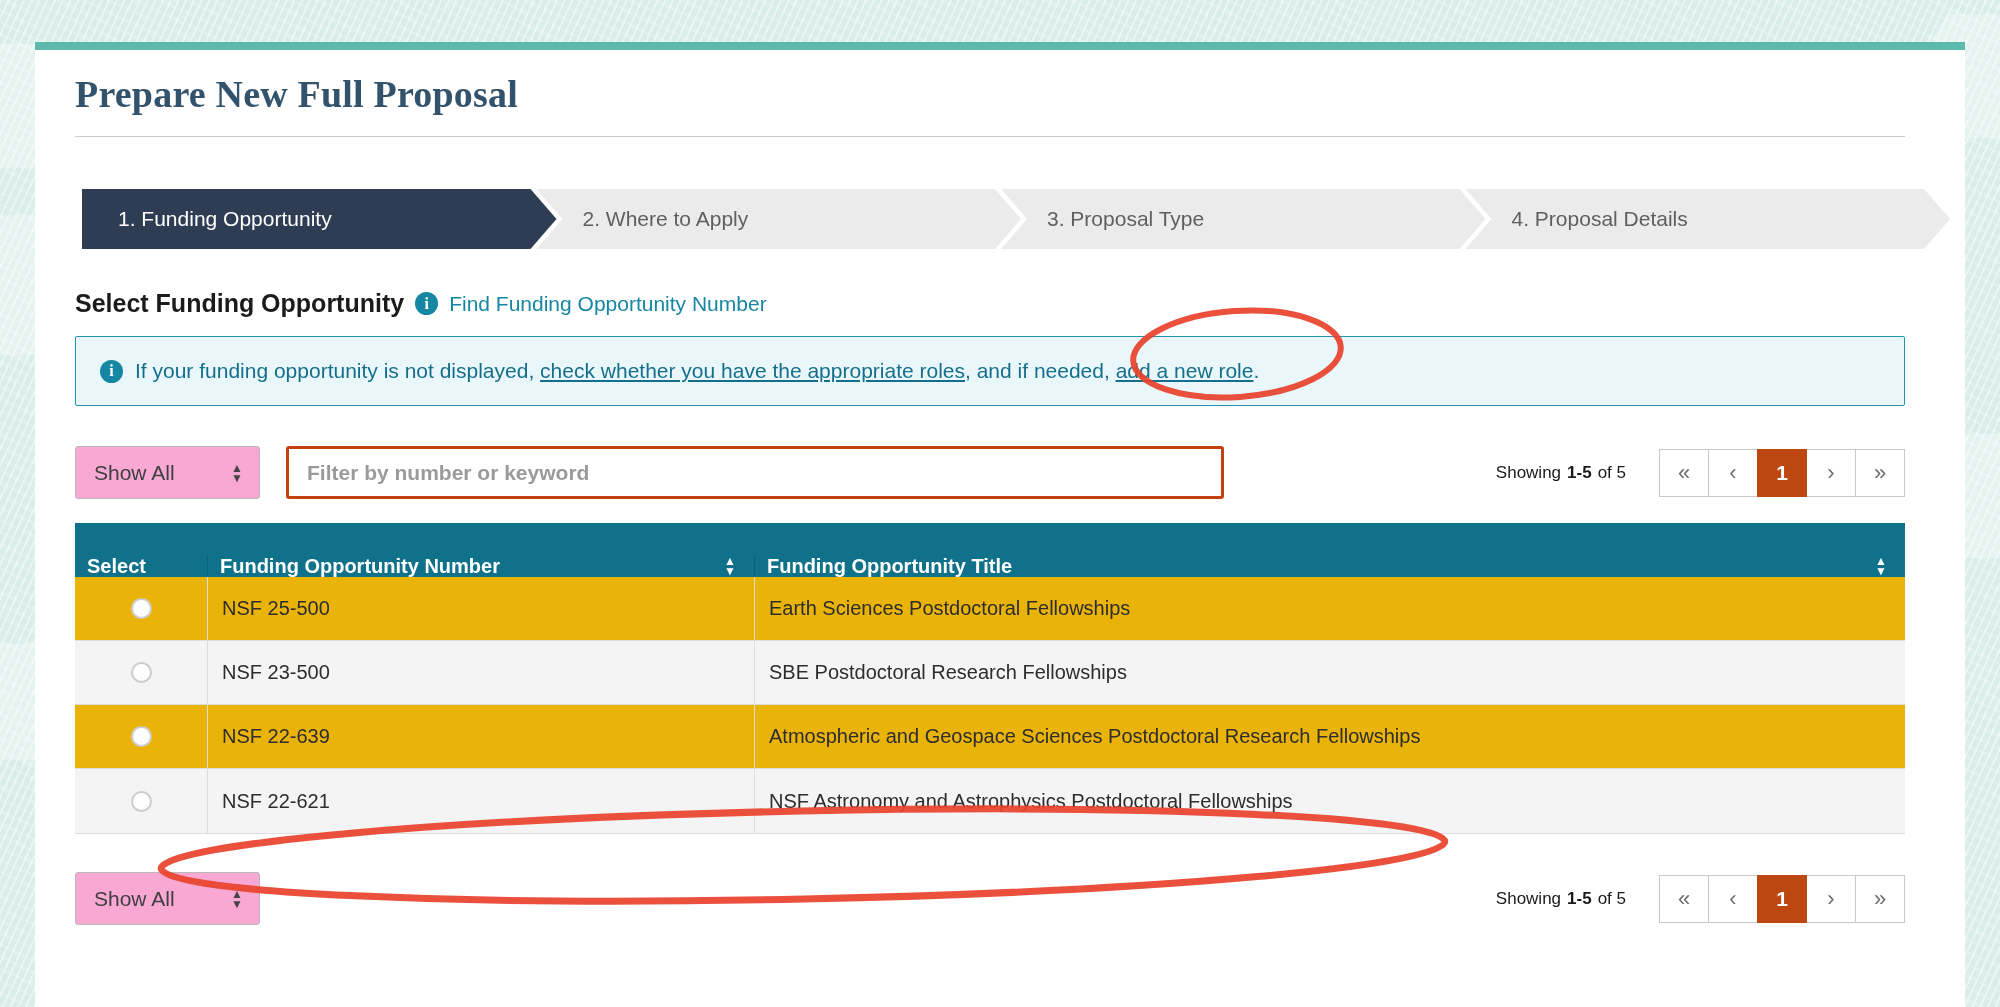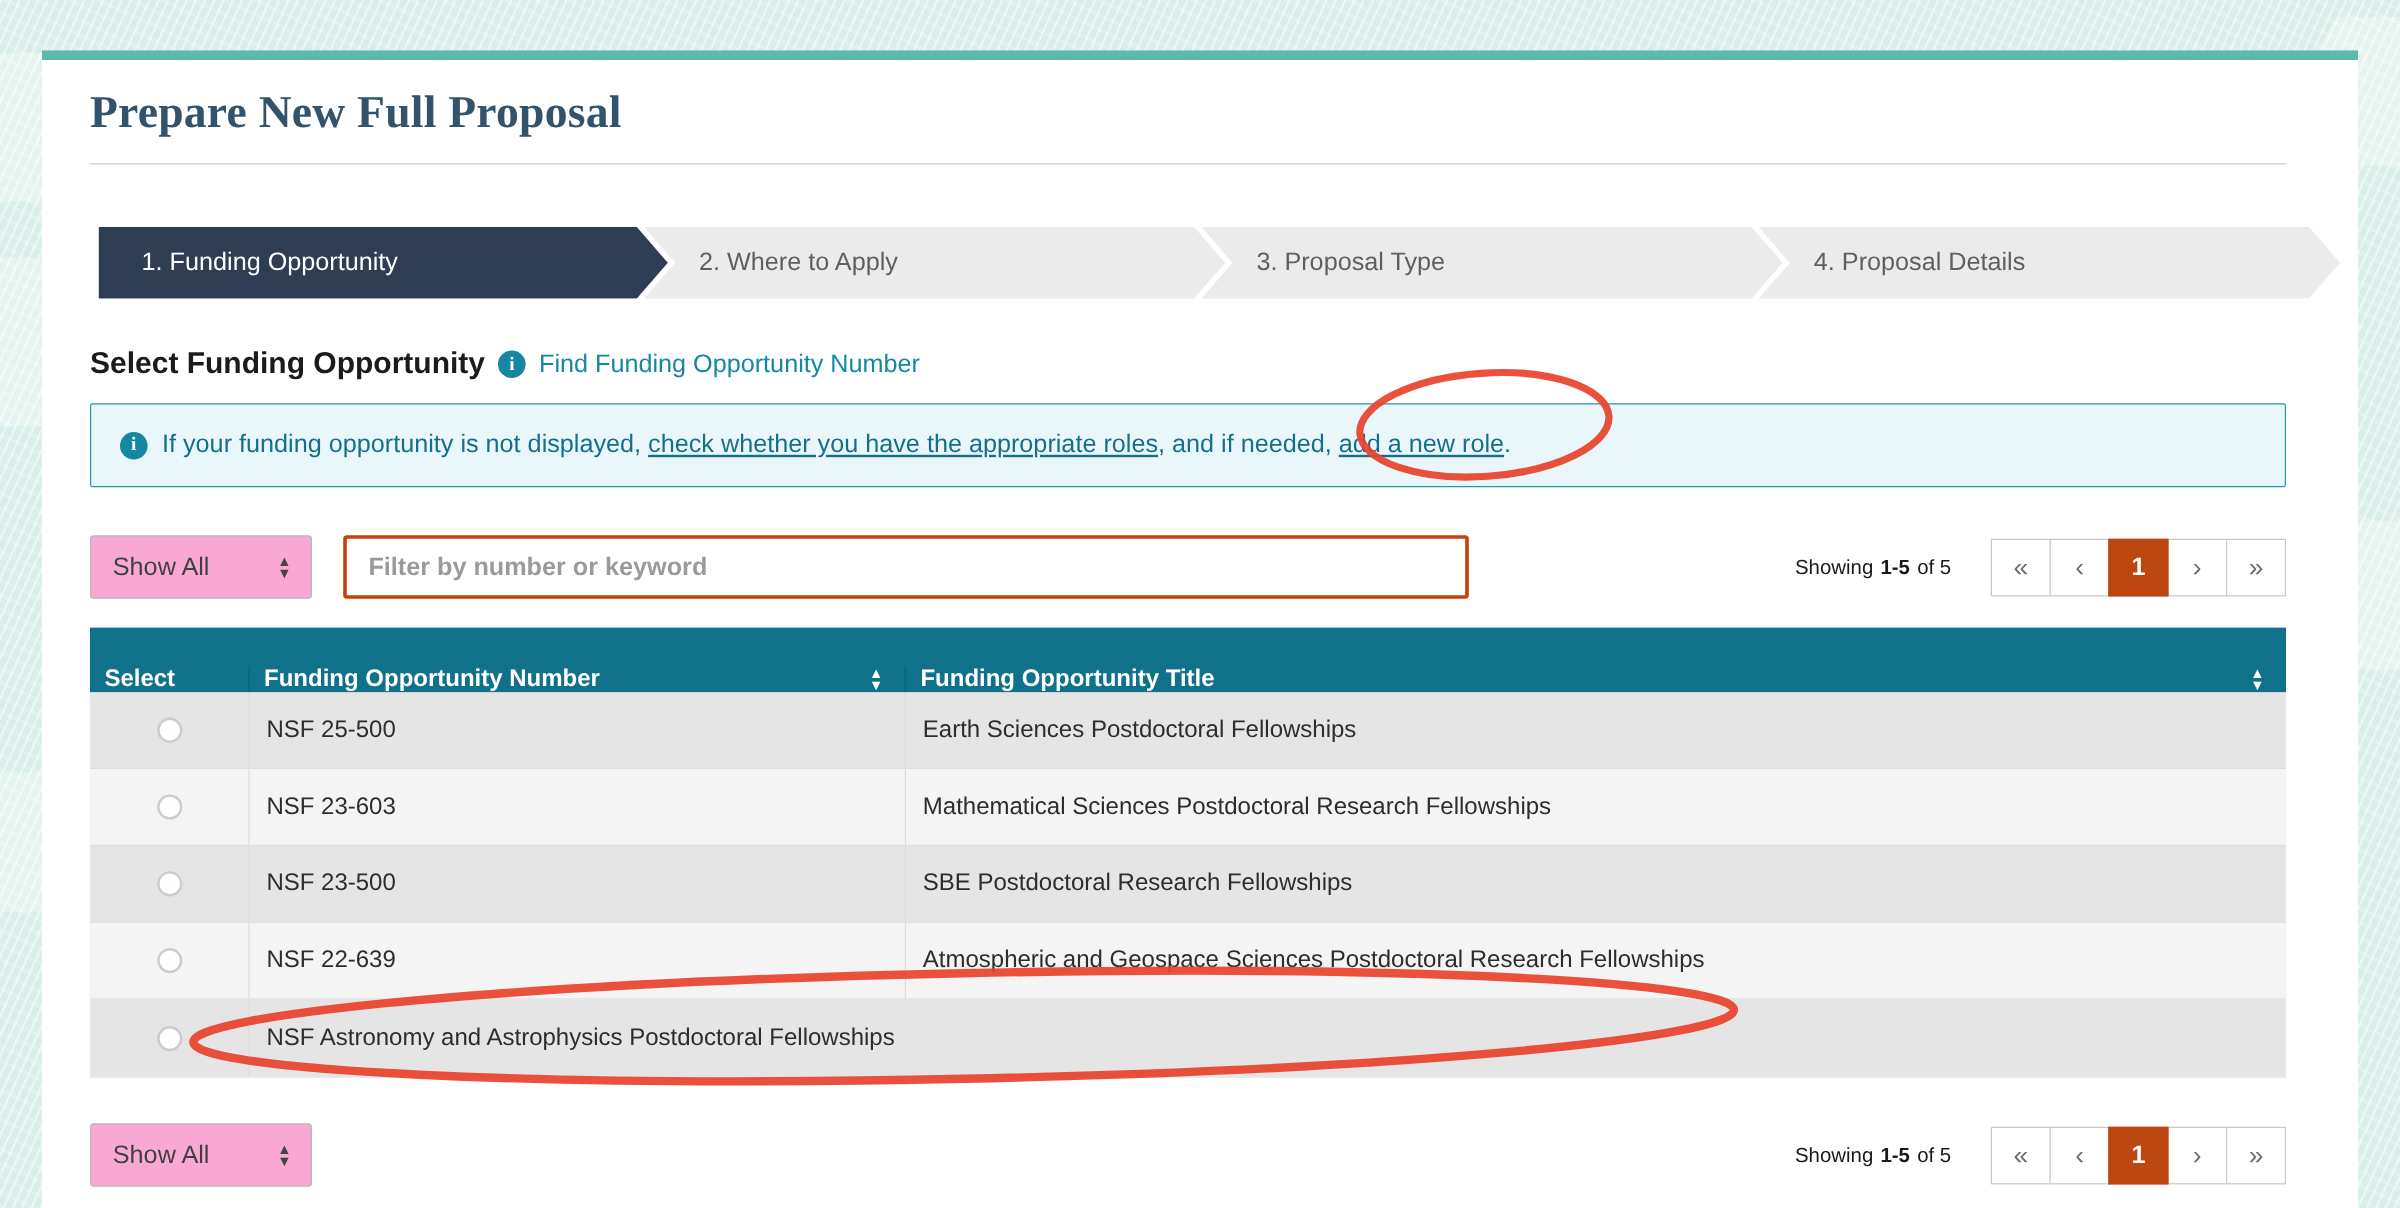--- a/index.html
+++ b/index.html
@@ -90,21 +90,21 @@
   .pg{width:50px;height:48px;background:#fff;border:1px solid #c8c8c8;margin-left:-1px;
     font-size:22px;color:#6e6e6e;display:flex;align-items:center;justify-content:center;
     cursor:pointer;font-family:"Liberation Sans",sans-serif;}
   .pg.active{background:var(--page-active);border-color:var(--page-active);
     color:#fff;font-weight:700;font-size:21px;z-index:1;}
 
   
   .tbl{margin-top:24px;border-bottom:1px solid var(--line);}
   .thead{display:flex;height:54px;background:var(--thead);color:#fff;font-weight:700;font-size:20px;}
   .th{display:flex;align-items:center;padding:0 12px;margin-top:32px;}
-  .tr{display:flex;height:64px;background:#e5e5e5;border-bottom:1px solid var(--line);}
+  .tr{display:flex;height:64px;background:#eab308;border-bottom:1px solid var(--line);}
   .tr:last-child{border-bottom:none;}
   .tr:nth-child(even){background:var(--row-alt);}
   .td{display:flex;align-items:center;padding:0 14px;font-size:20px;color:#2d2d2d;
     border-right:1px solid var(--line);}
   .td:last-child{border-right:none;}
   .col-select{width:133px;flex:none;justify-content:flex-start;}
   .td.col-select{justify-content:center;}
   .col-number{width:547px;flex:none;}
   .col-title{flex:1;}
   .th.col-number,.th.col-title{justify-content:space-between;}
@@ -216,31 +216,20 @@
       <span class="radio"></span>
     </div>
     <div class="td col-number">
       <span>NSF 25-500</span>
     </div>
     <div class="td col-title">
       <span>Earth Sciences Postdoctoral Fellowships</span>
     </div>
   </div>
 
-  <div class="tr">
-    <div class="td col-select">
-      <span class="radio"></span>
-    </div>
-    <div class="td col-number">
-      <span>NSF 23-603</span>
-    </div>
-    <div class="td col-title">
-      <span>Mathematical Sciences Postdoctoral Research Fellowships</span>
-    </div>
-  </div>
 
   <div class="tr">
     <div class="td col-select">
       <span class="radio"></span>
     </div>
     <div class="td col-number">
       <span>NSF 23-500</span>
     </div>
     <div class="td col-title">
       <span>SBE Postdoctoral Research Fellowships</span>
@@ -255,20 +244,23 @@
       <span>NSF 22-639</span>
     </div>
     <div class="td col-title">
       <span>Atmospheric and Geospace Sciences Postdoctoral Research Fellowships</span>
     </div>
   </div>
 
   <div class="tr">
     <div class="td col-select">
       <span class="radio"></span>
+    </div>
+    <div class="td col-number">
+      <span>NSF 22-621</span>
     </div>
     <div class="td col-title">
       <span>NSF Astronomy and Astrophysics Postdoctoral Fellowships</span>
     </div>
   </div>
 </div>
     </div>
 
     <div class="toolbar bottom">
       <div class="select-box">

